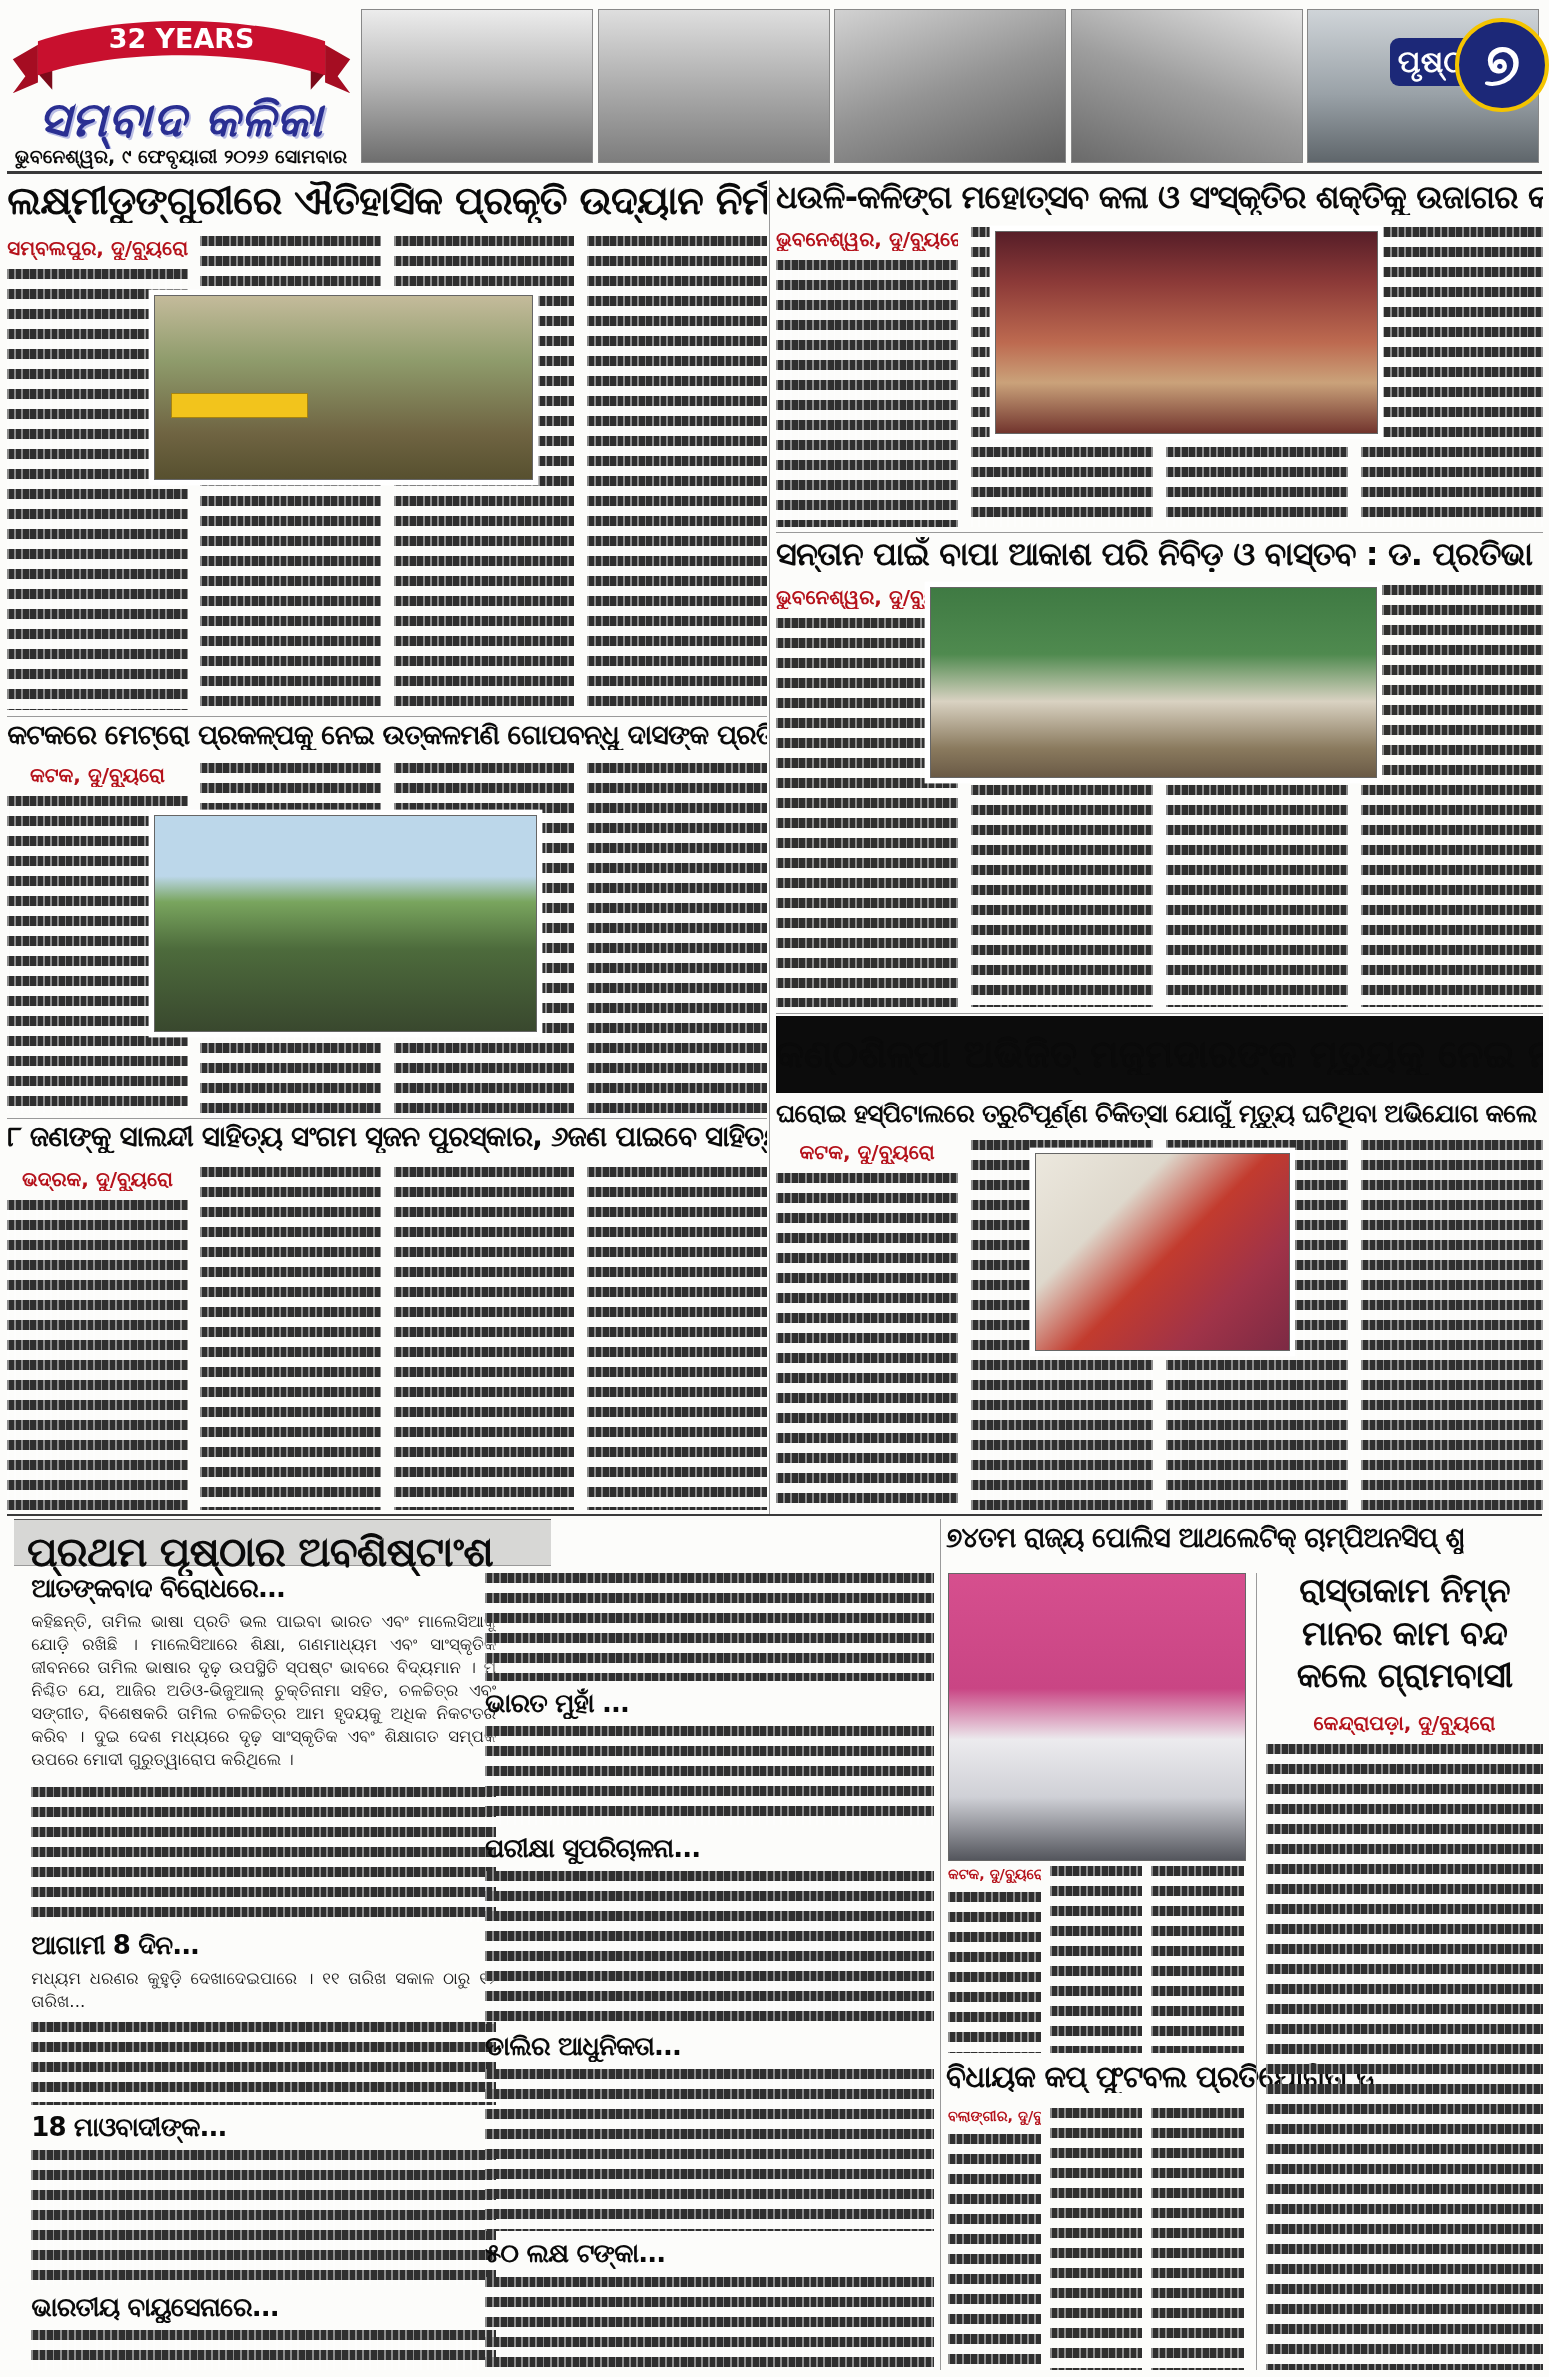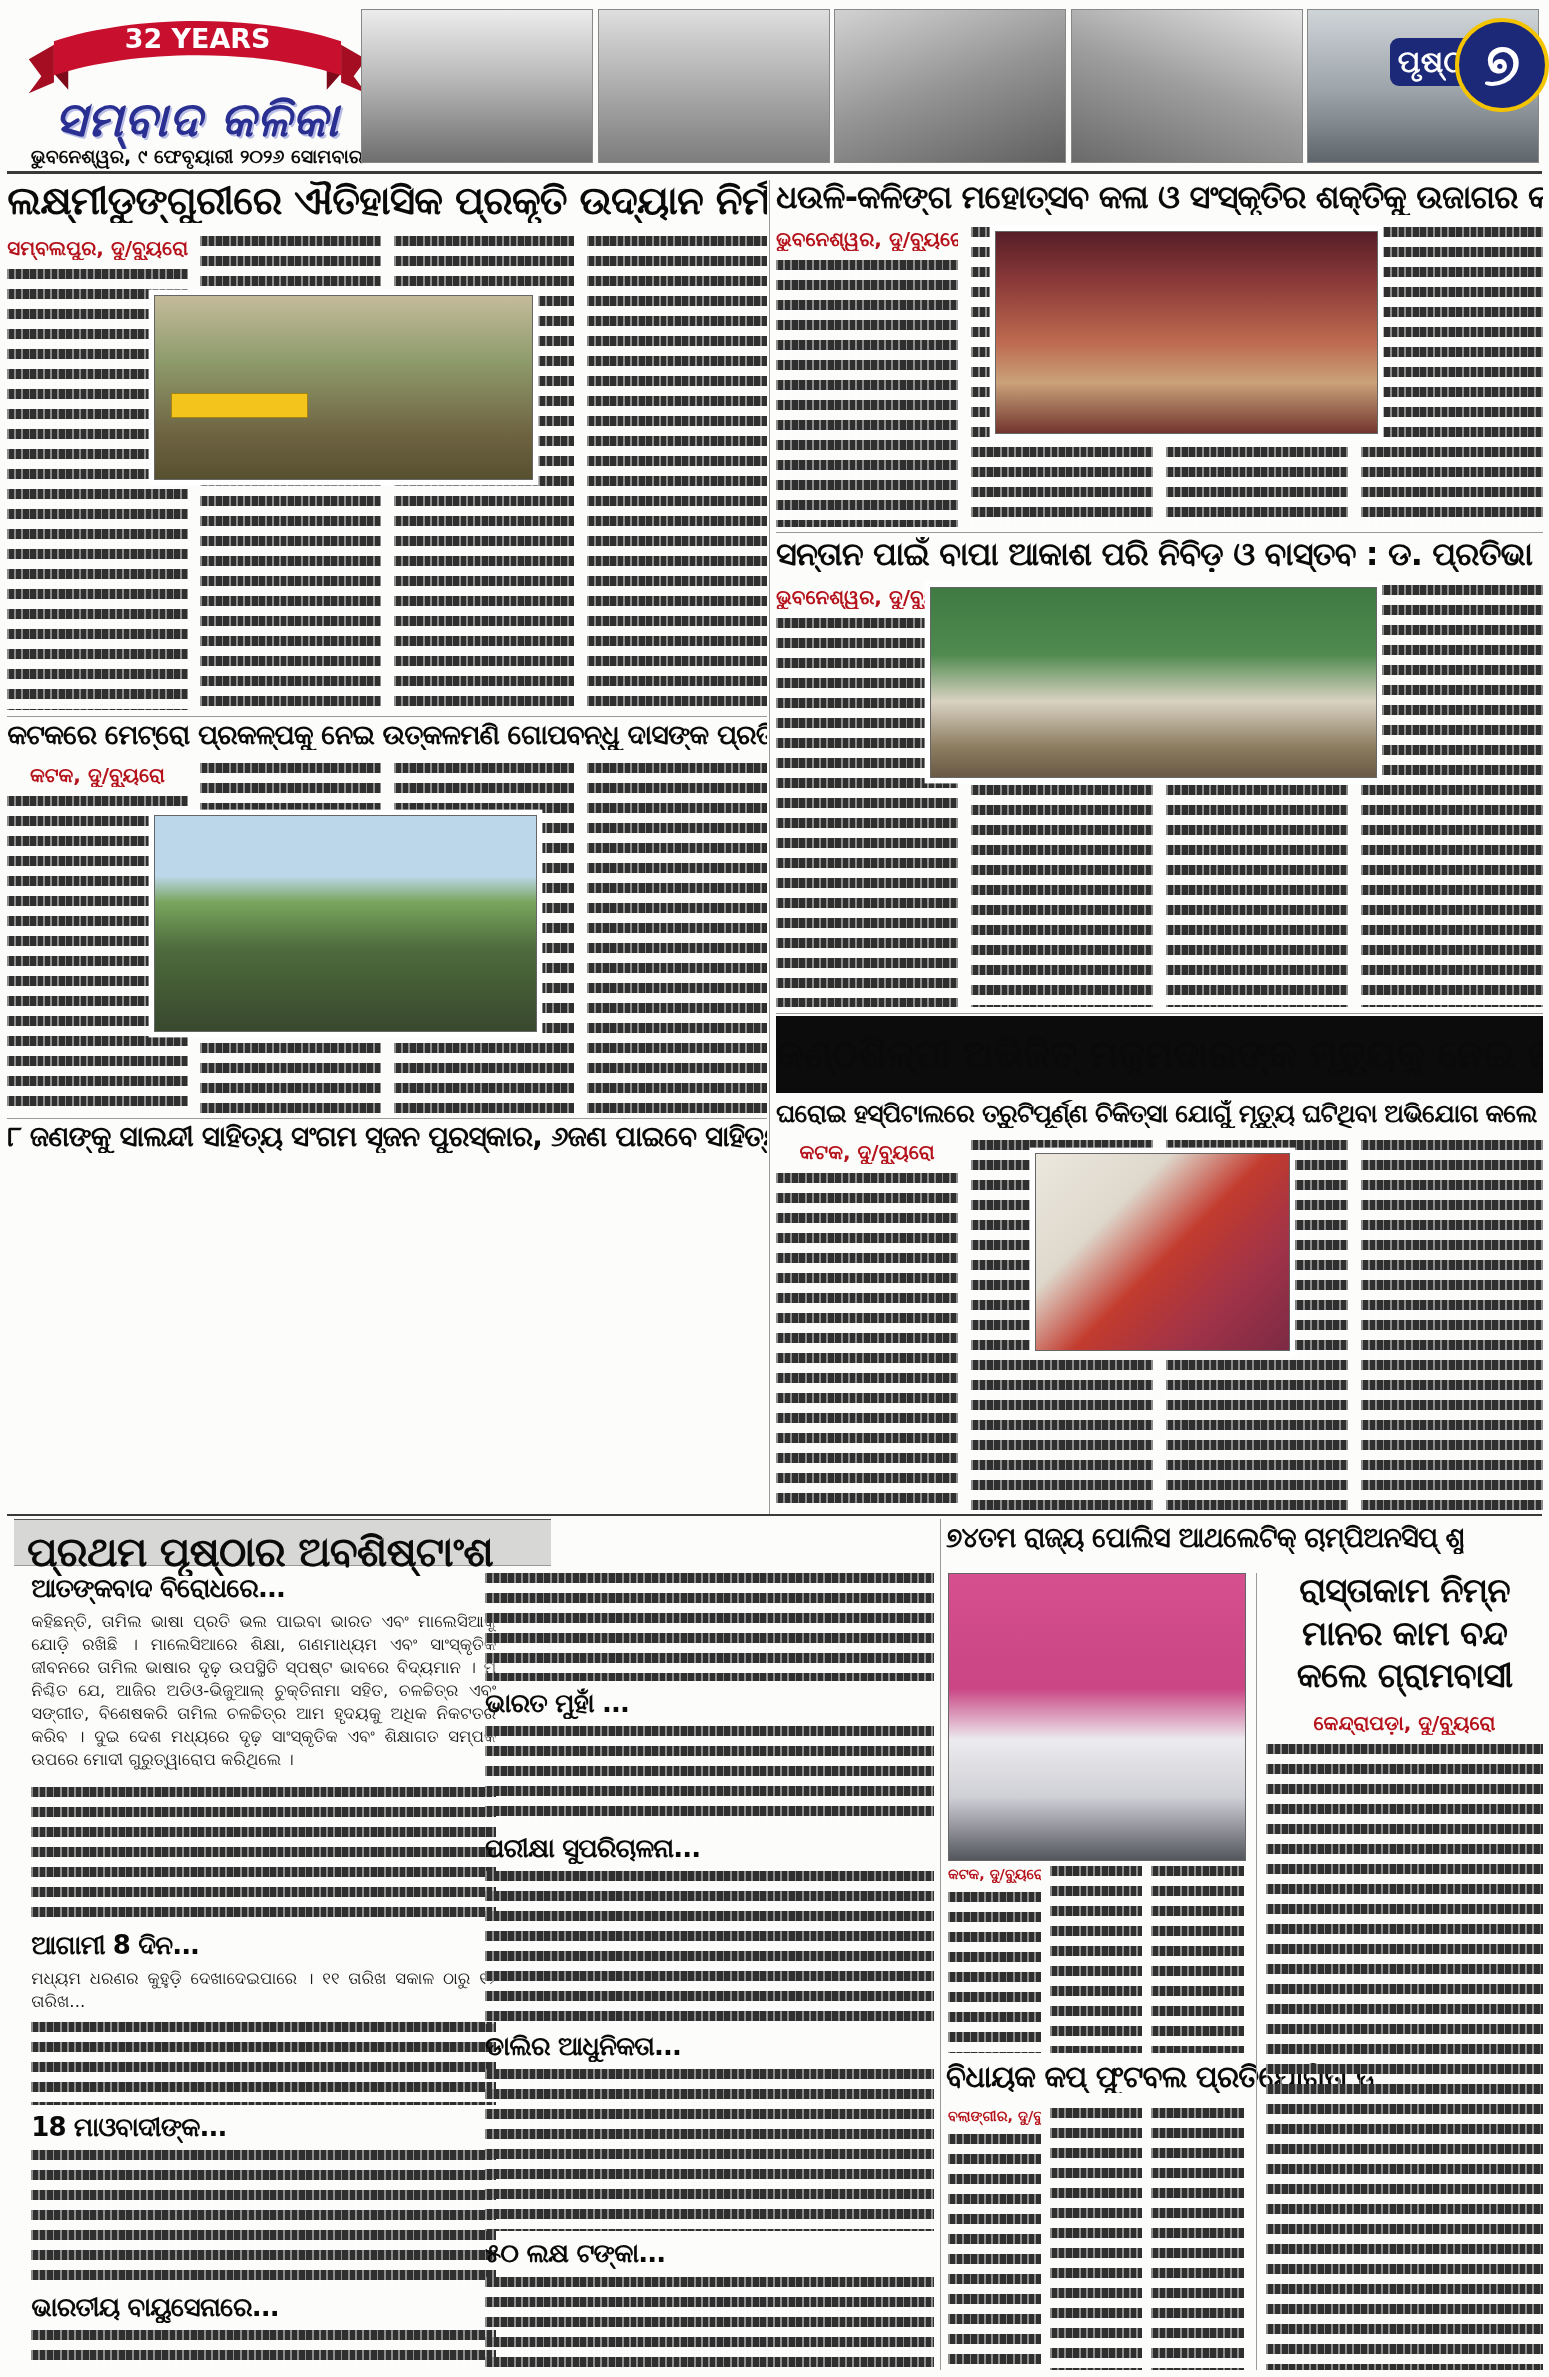--- a/index.html
+++ b/index.html
@@ -38,21 +38,21 @@
   .secbar{background:#d7d7d5;border-top:1.8px solid #555;border-bottom:1.8px solid #999;
           display:flex;align-items:center;padding-left:12.6px;}
   .sectitle{font-size:41px;font-weight:900;color:#0a0a0a;letter-spacing:-0.9px;white-space:nowrap;overflow:hidden;margin-top:18px;}
   .pbanner{position:absolute;background:#f2c41c;border:0.9px solid #a78410;}
 </style>
 </head>
 <body>
 
 <div class="page">
 
-  <div class="abs" style="left:23px;top:5.4px;width:348px;height:163px;">
+  <div class="abs" style="left:7px;top:5.4px;width:348px;height:163px;">
     <svg class="abs" style="left:3.6px;top:1.8px;" width="341" height="90" viewBox="0 0 380 100">
       <polygon points="2,58 30,42 30,84 2,96 16,77" fill="#a50d22"></polygon>
       <polygon points="378,58 350,42 350,84 378,96 364,77" fill="#a50d22"></polygon>
       <polygon points="30,74 46,92 46,60" fill="#7c0a1a"></polygon>
       <polygon points="350,74 334,92 334,60" fill="#7c0a1a"></polygon>
       <path d="M30,38 C120,8 260,8 350,38 L350,76 C260,46 120,46 30,76 Z" fill="#c8102e"></path>
       <text x="190" y="46" text-anchor="middle" fill="#ffffff" font-size="30" font-weight="bold" font-family="DejaVu Sans, sans-serif">32 YEARS</text>
     </svg>
     <div class="abs logo" style="left:0;top:86px;width:348px;">ସମ୍ବାଦ କଳିକା</div>
     <div class="abs mdate" style="left:0;top:140px;width:348px;">ଭୁବନେଶ୍ୱର, ୯ ଫେବୃୟାରୀ ୨୦୨୬ ସୋମବାର</div>
@@ -118,20 +118,37 @@
           </div>
       </div>
       <div class="ph" style="left:147px;top:52px;width:381px;height:215px;background:linear-gradient(180deg,#bcd7ea 0%,#bcd7ea 28%,#79a55e 40%,#4d6b3c 62%,#39482e 100%);"></div>
     </div>
   </div>
 
   <div class="hr" style="left:7.2px;top:1118px;width:760px;height:0.9px;background:#999;"></div>
 
   <div class="abs" style="left:7.2px;top:1122px;width:760px;height:390px;">
     <div class="hl one" style="font-size:28px;width:760px;">୮ ଜଣଙ୍କୁ ସାଲନ୍ଦୀ ସାହିତ୍ୟ ସଂଗମ ସୃଜନ ପୁରସ୍କାର, ୬ଜଣ ପାଇବେ ସାହିତ୍ୟସଖା ସମ୍ମାନ</div>
+    <div class="abs" style="left:0;top:45px;width:760px;height:343px;">
+      <div class="cols">
+        <div class="col">
+            <div class="dl">ଭଦ୍ରକ, ଦୁ/ବ୍ୟୁରୋ</div>
+            <div class="tx"></div>
+          </div>
+        <div class="col">
+            <div class="tx"></div>
+          </div>
+        <div class="col">
+            <div class="tx"></div>
+          </div>
+        <div class="col">
+            <div class="tx"></div>
+          </div>
+      </div>
+    </div>
   </div>
 
   <div class="vr" style="left:769px;top:180px;height:1334px;"></div>
 
   <div class="abs" style="left:776px;top:180px;width:767px;height:348px;">
     <div class="hl one" style="font-size:32px;width:767px;">ଧଉଳି-କଳିଙ୍ଗ ମହୋତ୍ସବ କଳା ଓ ସଂସ୍କୃତିର ଶକ୍ତିକୁ ଉଜାଗର କରିଛି : ରାଜ୍ୟପାଳ</div>
     <div class="abs" style="left:0;top:47px;width:767px;height:300px;">
       <div class="cols">
         <div class="col">
             <div class="dl">ଭୁବନେଶ୍ୱର, ଦୁ/ବ୍ୟୁରୋ</div>

